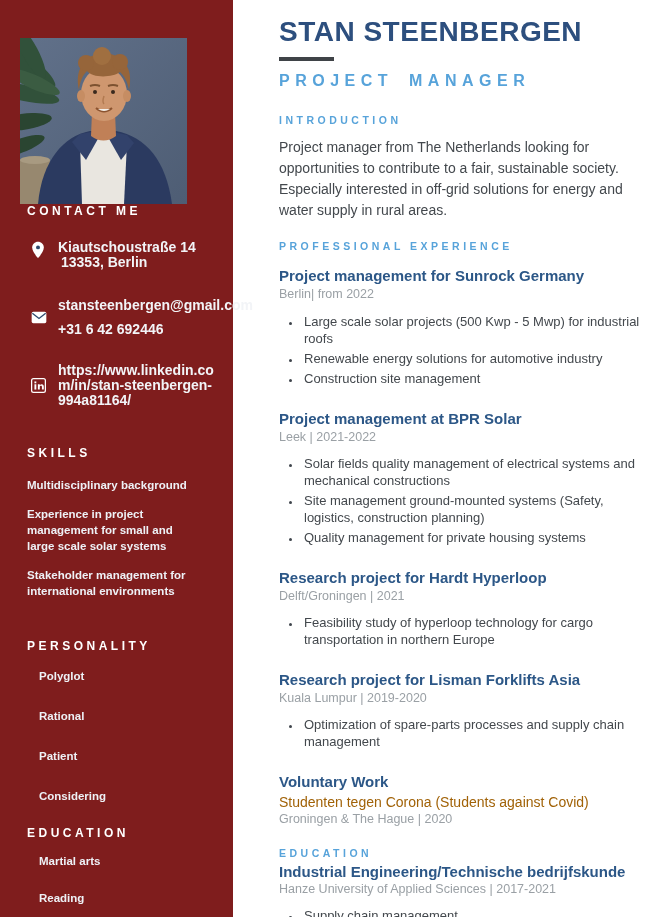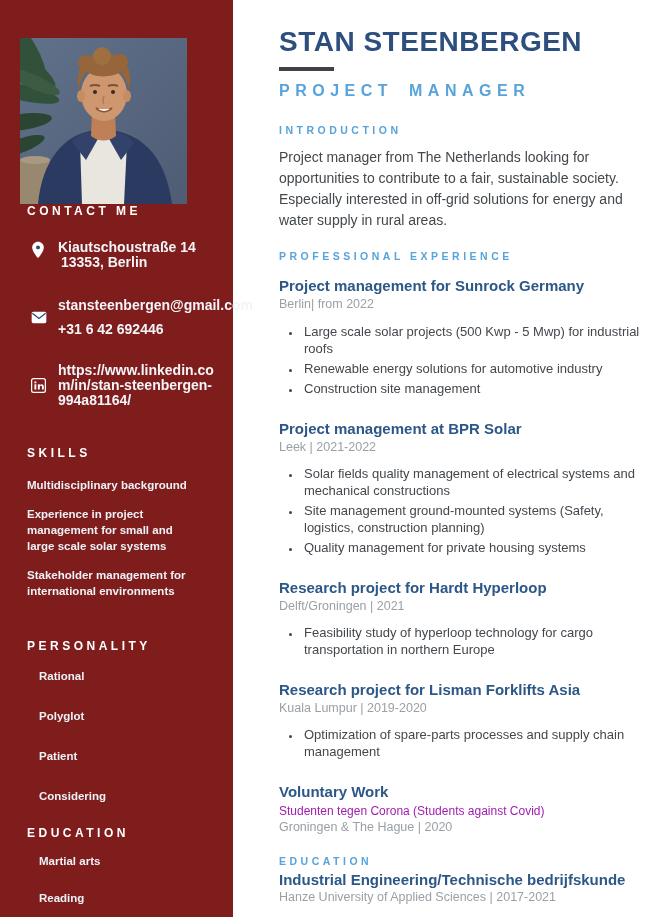--- a/index.html
+++ b/index.html
@@ -44,21 +44,21 @@
   }
   .pers-item { margin-top: 0; margin-left: 12px; }
   .pers-list .pers-item { margin-bottom: 9px; padding-top: 15px; }
   .week-list .pers-item { margin-bottom: 8px; padding-top: 13px; }
   .skills-list .side-item:first-child { margin-top: 17px; }
 
   
   .main {
     position: absolute; left: 233px; top: 0;
     width: 435px; height: 917px;
-    padding: 26px 26px 0 46px;
+    padding: 16px 26px 0 46px;
   }
   .name {
     font-size: 28px; font-weight: 700; letter-spacing: 0.5px;
     color: #2d4f7e;
   }
   .name-divider { width: 55px; height: 4px; background: #3f4347; margin-top: 9px; }
   .job-title {
     margin-top: 11px;
     font-size: 16px; font-weight: 700; letter-spacing: 5.5px; word-spacing: 6px;
     color: #57a3da;
@@ -73,21 +73,21 @@
 
   .intro-text {
     margin-top: 11px;
     font-size: 14px; line-height: 21px; color: #43484d;
     width: 368px;
   }
   .entry-title { font-size: 15px; font-weight: 700; color: #2c5787; }
   .mt-first { margin-top: 15px; }
   .mt-entry { margin-top: 23px; }
   .entry-meta { margin-top: 3px; font-size: 12.5px; color: #9aa0a5; }
-  .entry-sub { margin-top: 4px; font-size: 12px; color: #a21caf; }
+  .entry-sub { margin-top: 4px; font-size: 14px; color: #a16207; }
 
   ul.bullets { margin-top: 12px; padding-left: 23px; list-style: disc; }
   ul.bullets li {
     font-size: 13px; line-height: 17px; color: #43484d;
     margin-bottom: 3px; padding-left: 2px;
   }
   ul.bullets li::marker { color: #3f454c; font-size: 11px; }
   ul.bullets.tight { margin-top: 11px; }
   ul.bullets.edu li { line-height: 15px; margin-bottom: 3.5px; }
 </style>
@@ -197,22 +197,22 @@
 
       <div class="side-heading">SKILLS</div>
       <div class="skills-list">
         <div class="side-item">Multidisciplinary background</div>
         <div class="side-item">Experience in project management for small and large scale solar systems</div>
         <div class="side-item">Stakeholder management for international environments</div>
       </div>
 
       <div class="side-heading" style="margin-top:40px">PERSONALITY</div>
       <div class="pers-list">
+        <div class="side-item pers-item">Polyglot</div>
         <div class="side-item pers-item">Rational</div>
-        <div class="side-item pers-item">Polyglot</div>
         <div class="side-item pers-item">Patient</div>
         <div class="side-item pers-item">Considering</div>
       </div>
 
       <div class="side-heading" style="margin-top:22px">EDUCATION</div>
       <div class="week-list">
         <div class="side-item pers-item">Martial arts</div>
         <div class="side-item pers-item">Reading</div>
         <div class="side-item pers-item">Food</div>
 

